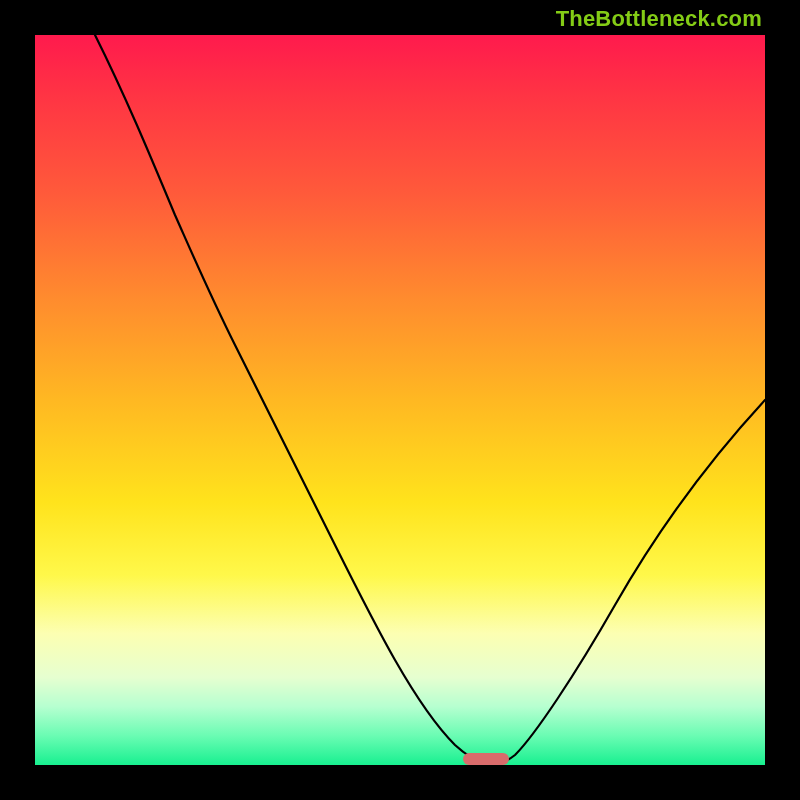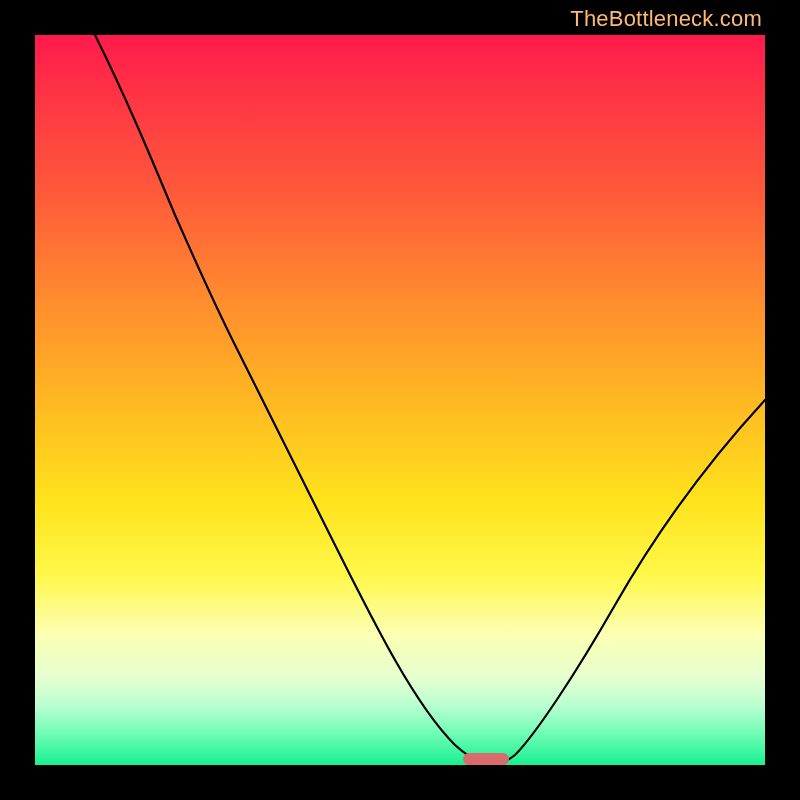--- a/index.html
+++ b/index.html
@@ -37,23 +37,23 @@
       #e6ffd0 88%,
       #b6ffd0 92%,
       #6afcb3 96%,
       #18f090 100%
     );
   }
   .watermark {
     position: absolute;
     top: 6px;
     right: 38px;
-    color: #fdba74;
+    color: #84cc16;
     font-size: 22px;
-    font-weight: 400;
+    font-weight: 700;
     letter-spacing: 0.2px;
     user-select: none;
   }
   svg.curve {
     position: absolute;
     left: 0;
     top: 0;
     width: 730px;
     height: 730px;
   }

